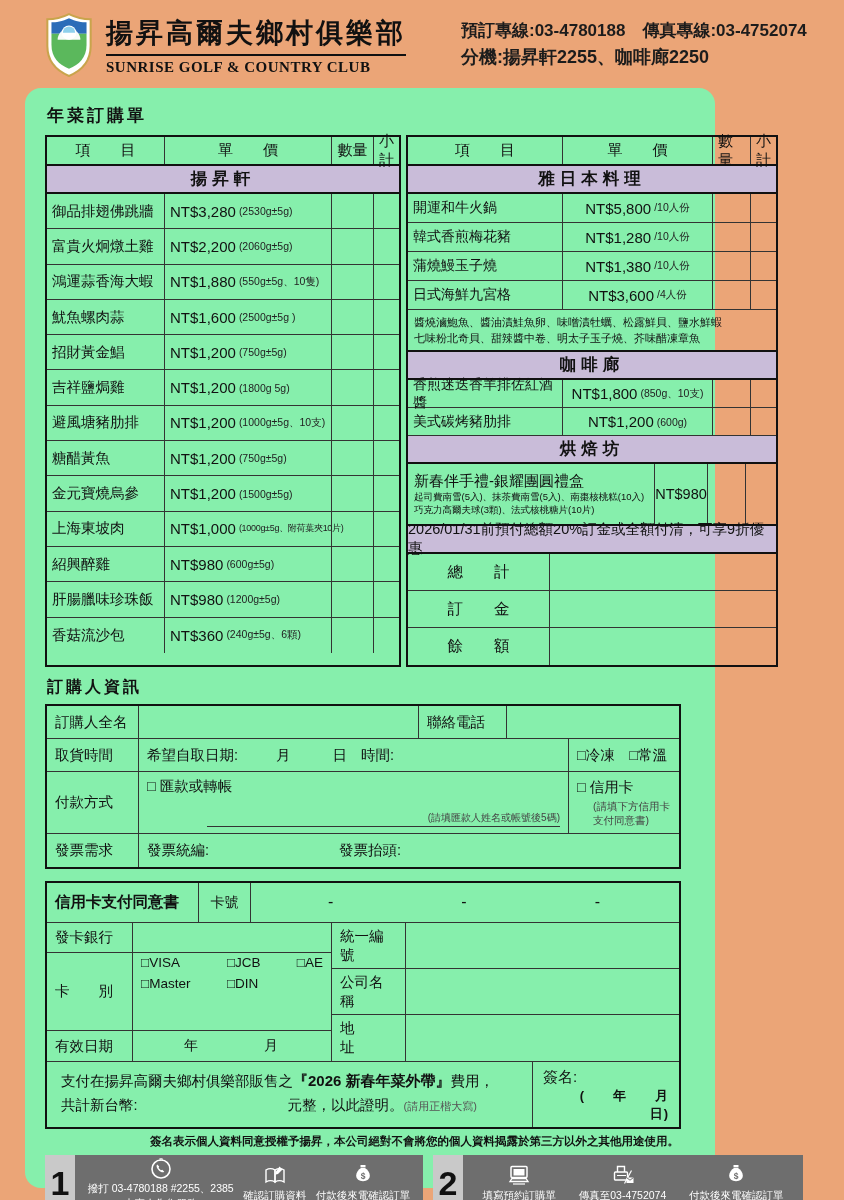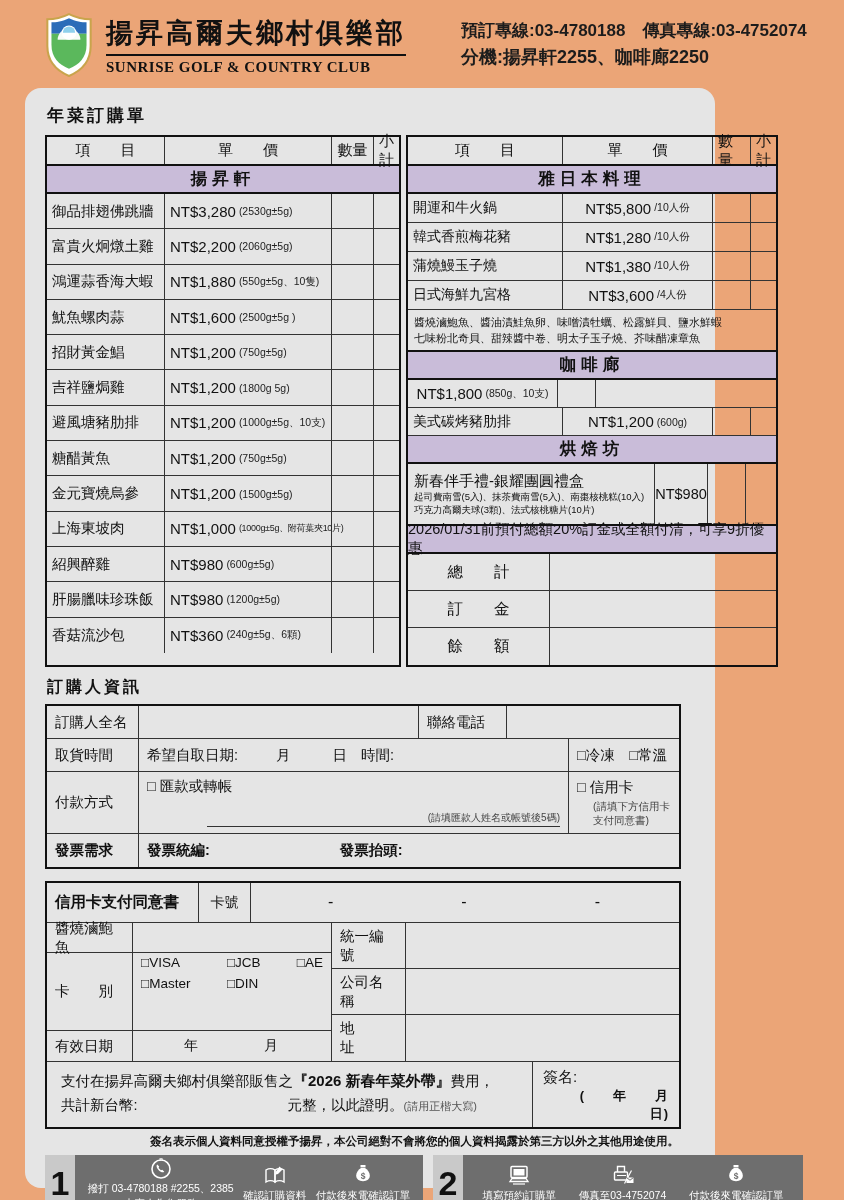--- a/index.html
+++ b/index.html
@@ -6,21 +6,21 @@
 html,body{width:844px;}
 body{height:1200px;background:#EBA577;font-family:"Liberation Sans",sans-serif;position:relative;color:#111;}
 
 .header{display:flex;align-items:center;padding:12px 0 0 44px;}
 .logo{width:50px;height:66px;margin-right:12px;flex:0 0 auto;}
 .hname .zh{font-family:"Liberation Serif",serif;font-size:27px;font-weight:bold;letter-spacing:3px;}
 .hname .en{font-family:"Liberation Serif",serif;font-size:15px;font-weight:bold;border-top:2px solid #111;margin-top:3px;padding-top:3px;letter-spacing:.5px;}
 .hcontact{margin-left:55px;font-size:17px;font-weight:bold;color:#1c1c1c;line-height:1.55;}
 .hcontact .l2{font-size:18px;}
 
-.card{position:absolute;left:25px;top:88px;width:690px;height:1100px;background:#e5e5e5;border-radius:16px;padding:12px 34px 0 20px;}
+.card{position:absolute;left:25px;top:88px;width:690px;height:1100px;background:#86efac;border-radius:16px;padding:12px 34px 0 20px;}
 .ftitle{font-size:17px;font-weight:bold;letter-spacing:3px;margin:4px 0 8px 2px;}
 
 .menu{display:flex;gap:5px;}
 .mt{border:2px solid #111;}
 .mtL{width:357px;}
 .mtR{width:378px;}
 .mrow{display:flex;border-bottom:1px solid #333;align-items:stretch;}
 .mrow:last-child{border-bottom:none;}
 .c{border-right:1px solid #333;display:flex;align-items:center;padding:0 5px;font-size:14.5px;}
 .c:last-child{border-right:none;}
@@ -48,21 +48,21 @@
 .bk-sub{font-size:9.5px;line-height:1.35;}
 .bkp{width:53px;justify-content:center;font-size:14.5px;padding:0 2px;}
 .promo{height:28px;background:#C9BCD9;border-bottom:2px solid #111;display:flex;align-items:center;justify-content:center;font-weight:normal;font-size:14.5px;}
 .sumrow{height:37px;}
 .suml{width:142px;justify-content:center;font-size:15.5px;}
 .sumv{flex:1;}
 
 .sect{font-size:16px;font-weight:bold;letter-spacing:3px;margin:10px 0 6px 2px;}
 .ot{border:2px solid #111;}
 .orow{display:flex;border-bottom:1px solid #333;align-items:stretch;}
-.orow:last-child{border-bottom:none;font-weight:bold;}
+.orow:last-child{border-bottom:none;}
 .oc{border-right:1px solid #333;display:flex;align-items:center;padding:0 8px;font-size:14.5px;}
 .oc:last-child{border-right:none;}
 .r1{height:33px;}
 .ol{width:92px;}
 .ov1{width:280px;}
 .ol2{width:88px;}
 .r2{height:33px;}
 .pick{width:430px;}
 .gapM{margin:0 42px 0 38px;}
 .gapT{margin-left:14px;}
@@ -312,20 +312,21 @@
         <div class="c rs"></div>
       </div>
 
       <div class="noterow">
         <div>醬燒滷鮑魚、醬油漬鮭魚卵、味噌漬牡蠣、松露鮮貝、鹽水鮮蝦</div>
         <div>七味粉北奇貝、甜辣醬中卷、明太子玉子燒、芥味醋凍章魚</div>
       </div>
 
       <div class="sbar">咖啡廊</div>
       <div class="mrow cafrow">
+        <div class="c rn">香煎迷迭香羊排佐紅酒醬</div>
         <div class="c rp">
             <span class="pr">NT$1,800</span>
             <span class="spec">(850g、10支)</span>
           </div>
         <div class="c rq"></div>
         <div class="c rs"></div>
       </div>
       <div class="mrow cafrow">
         <div class="c rn">美式碳烤豬肋排</div>
         <div class="c rp">
@@ -405,21 +406,21 @@
 
   <div class="cct">
     <div class="ccr1">
       <div class="cc-title">信用卡支付同意書</div>
       <div class="cc-cnl">卡號</div>
       <div class="cc-num">-　　　　　　　-　　　　　　　-</div>
     </div>
     <div class="ccmid">
       <div class="ccL">
         <div class="ccrow hL1">
-          <div class="ccl">醬燒滷鮑魚</div>
+          <div class="ccl">發卡銀行</div>
           <div class="ccv"></div>
         </div>
         <div class="ccrow hL2">
           <div class="ccl">卡　　別</div>
           <div class="ccv chk">
             <div>□VISA　□Master</div>
             <div>□JCB　 □DIN</div>
             <div>□AE</div>
           </div>
         </div>

